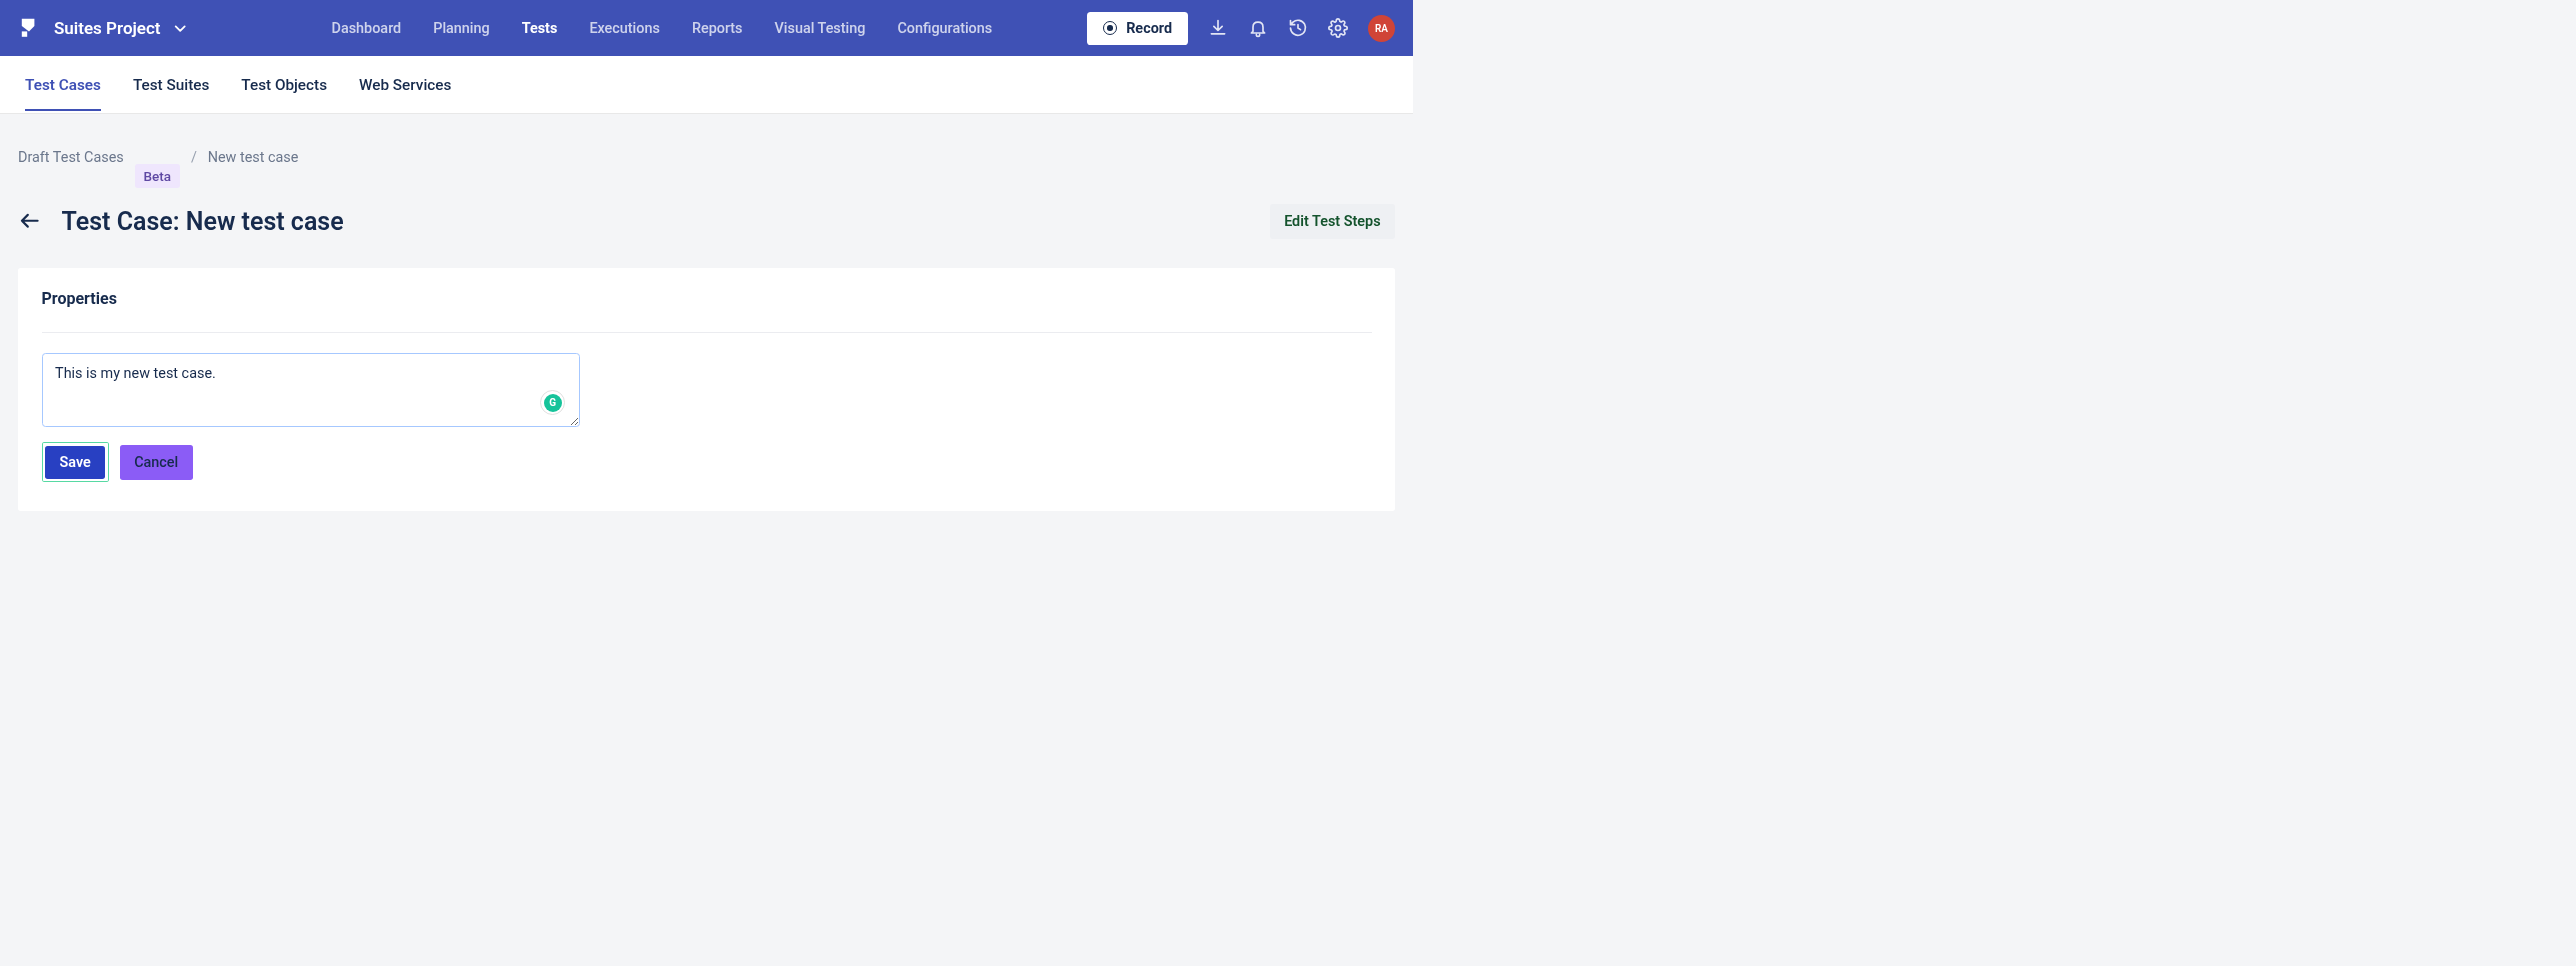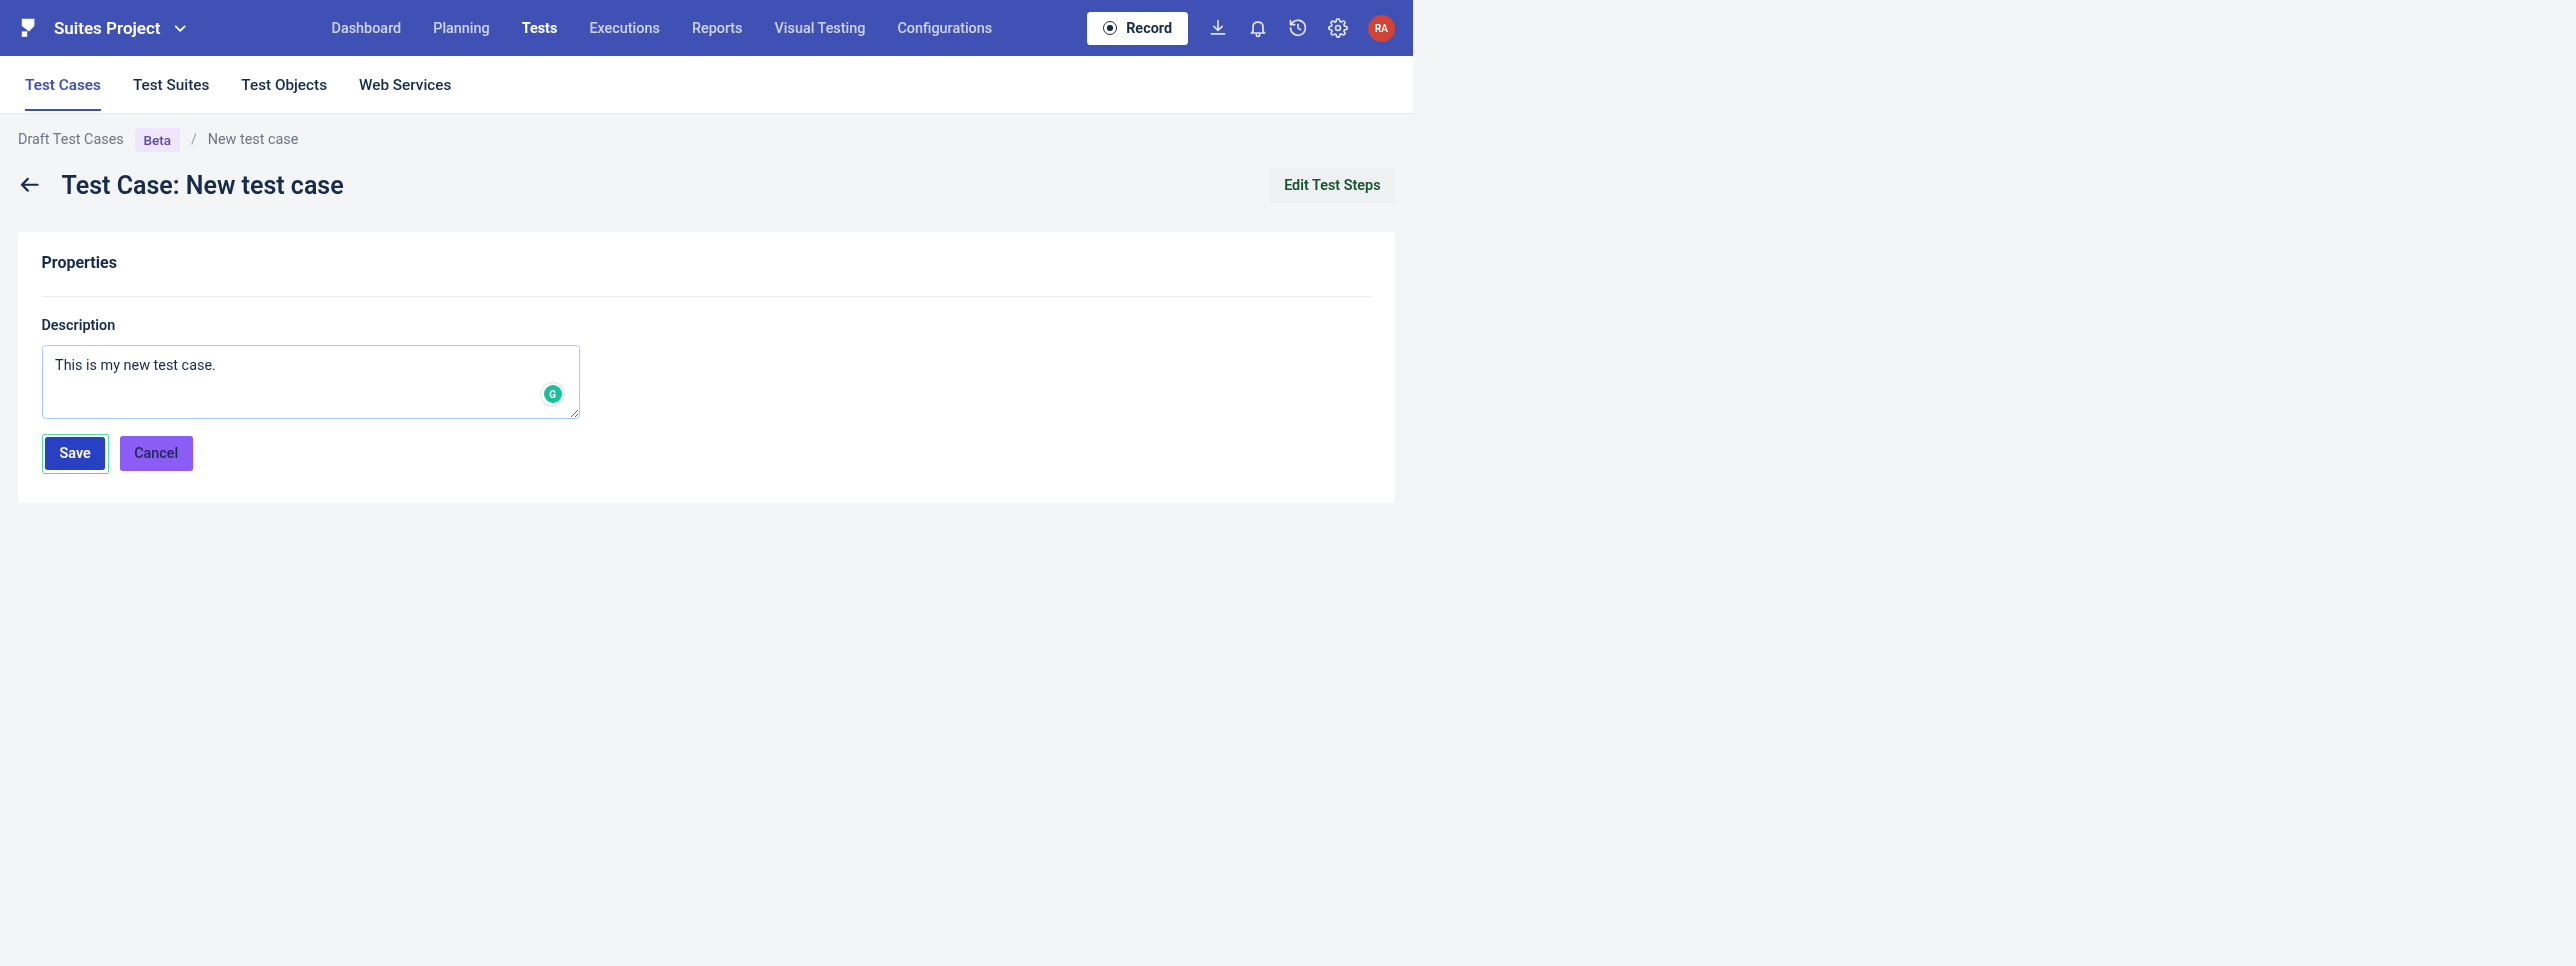--- a/index.html
+++ b/index.html
@@ -171,20 +171,21 @@
       cursor: pointer;
     }
 
     .beta-badge {
       background: #efe6fd;
       color: #5e48a3;
       padding: 3.6px 9px;
       border-radius: 2.7px;
       font-weight: 500;
       font-size: 13.5px;
+      margin-top: 36px;
     }
 
     .breadcrumb-sep {
       color: #97a0af;
     }
 
     .title-row {
       display: flex;
       align-items: center;
       gap: 20px;
@@ -398,21 +399,20 @@
         </svg>
     </span>
     <h1 class="page-title">Test Case: New test case</h1>
     <button class="edit-steps-btn">Edit Test Steps</button>
   </div>
 </div>
 
 <div class="card">
   <div class="card-header">Properties</div>
 
-  <div class="field-label">Description</div>
   <div class="textarea-wrap">
     <textarea class="desc-textarea" style="">This is my new test case.</textarea>
     <div class="grammarly-badge">
       <div class="grammarly-inner">G</div>
     </div>
   </div>
 
   <div class="buttons-row">
     <span class="save-btn-wrap">
       <button class="save-btn">Save</button>

